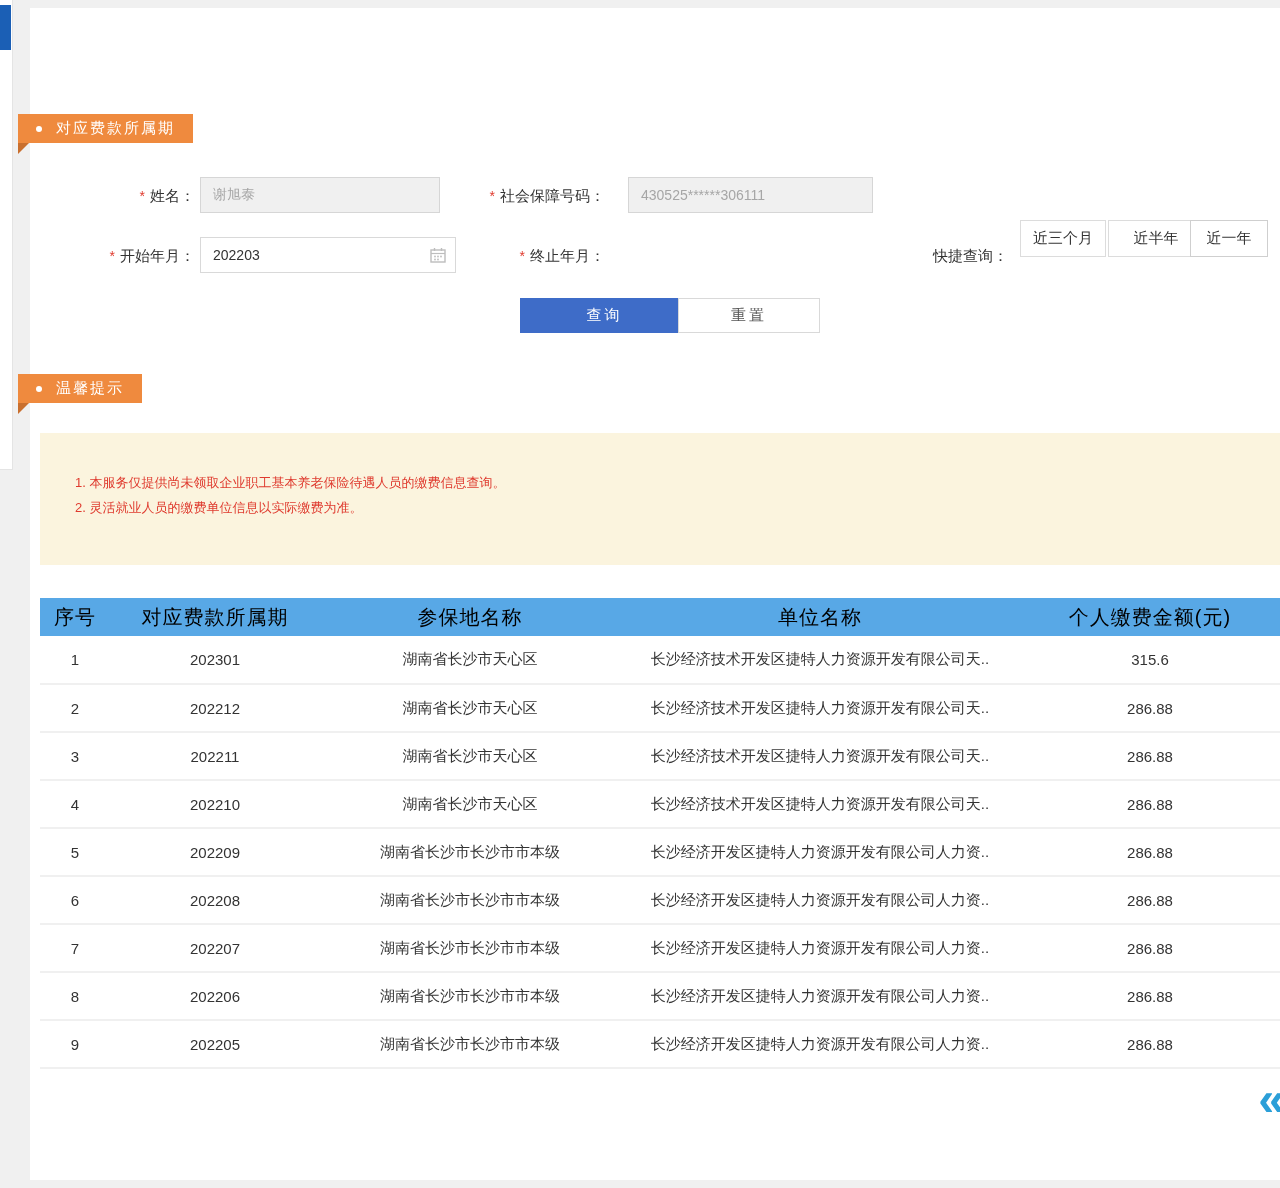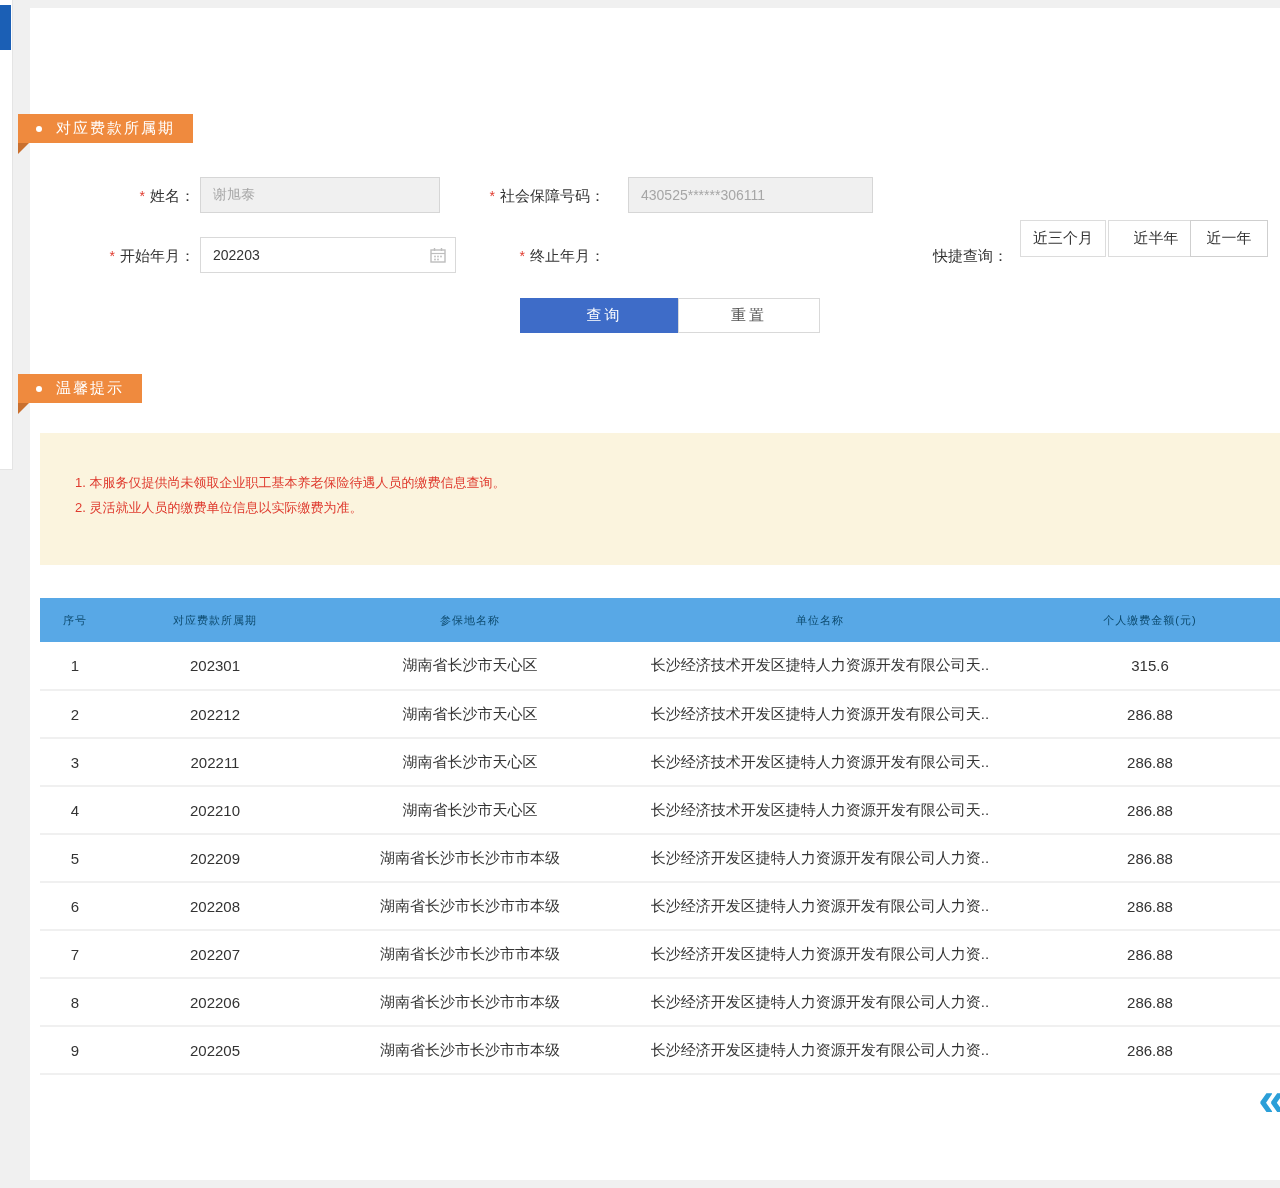--- a/index.html
+++ b/index.html
@@ -60,21 +60,21 @@
   
   .notice { position:absolute; left:40px; top:433px; width:1240px; height:132px; background:#fbf4de; }
   .notice p { margin-left:35px; font-size:13px; color:#df3a2e; line-height:25px; }
   .notice p:first-child { margin-top:37px; }
 
   
   .grid { position:absolute; left:40px; top:598px; width:1240px; border-collapse:collapse; table-layout:fixed; }
   .grid col:nth-child(1){ width:70px; }  .grid col:nth-child(2){ width:210px; }
   .grid col:nth-child(3){ width:300px; } .grid col:nth-child(4){ width:400px; }
   .grid col:nth-child(5){ width:260px; }
-  .grid th { background:#58a8e6; color:#0c4a6e; font-size:11px; font-weight:400; height:44px;
+  .grid th { background:#58a8e6; color:#000000; font-size:20px; font-weight:400; height:38px;
              text-align:center; letter-spacing:1px; }
   .grid td { height:48px; text-align:center; font-size:15px; color:#333; background:#fff;
              border-bottom:2px solid #f0f0f0; overflow:hidden; white-space:nowrap; }
 
   .collapse { position:absolute; right:-5px; top:1075px; font-size:48px; line-height:48px;
               color:#2b9fd8; font-weight:bold; cursor:pointer; }
 </style>
 </head>
 <body>
 

